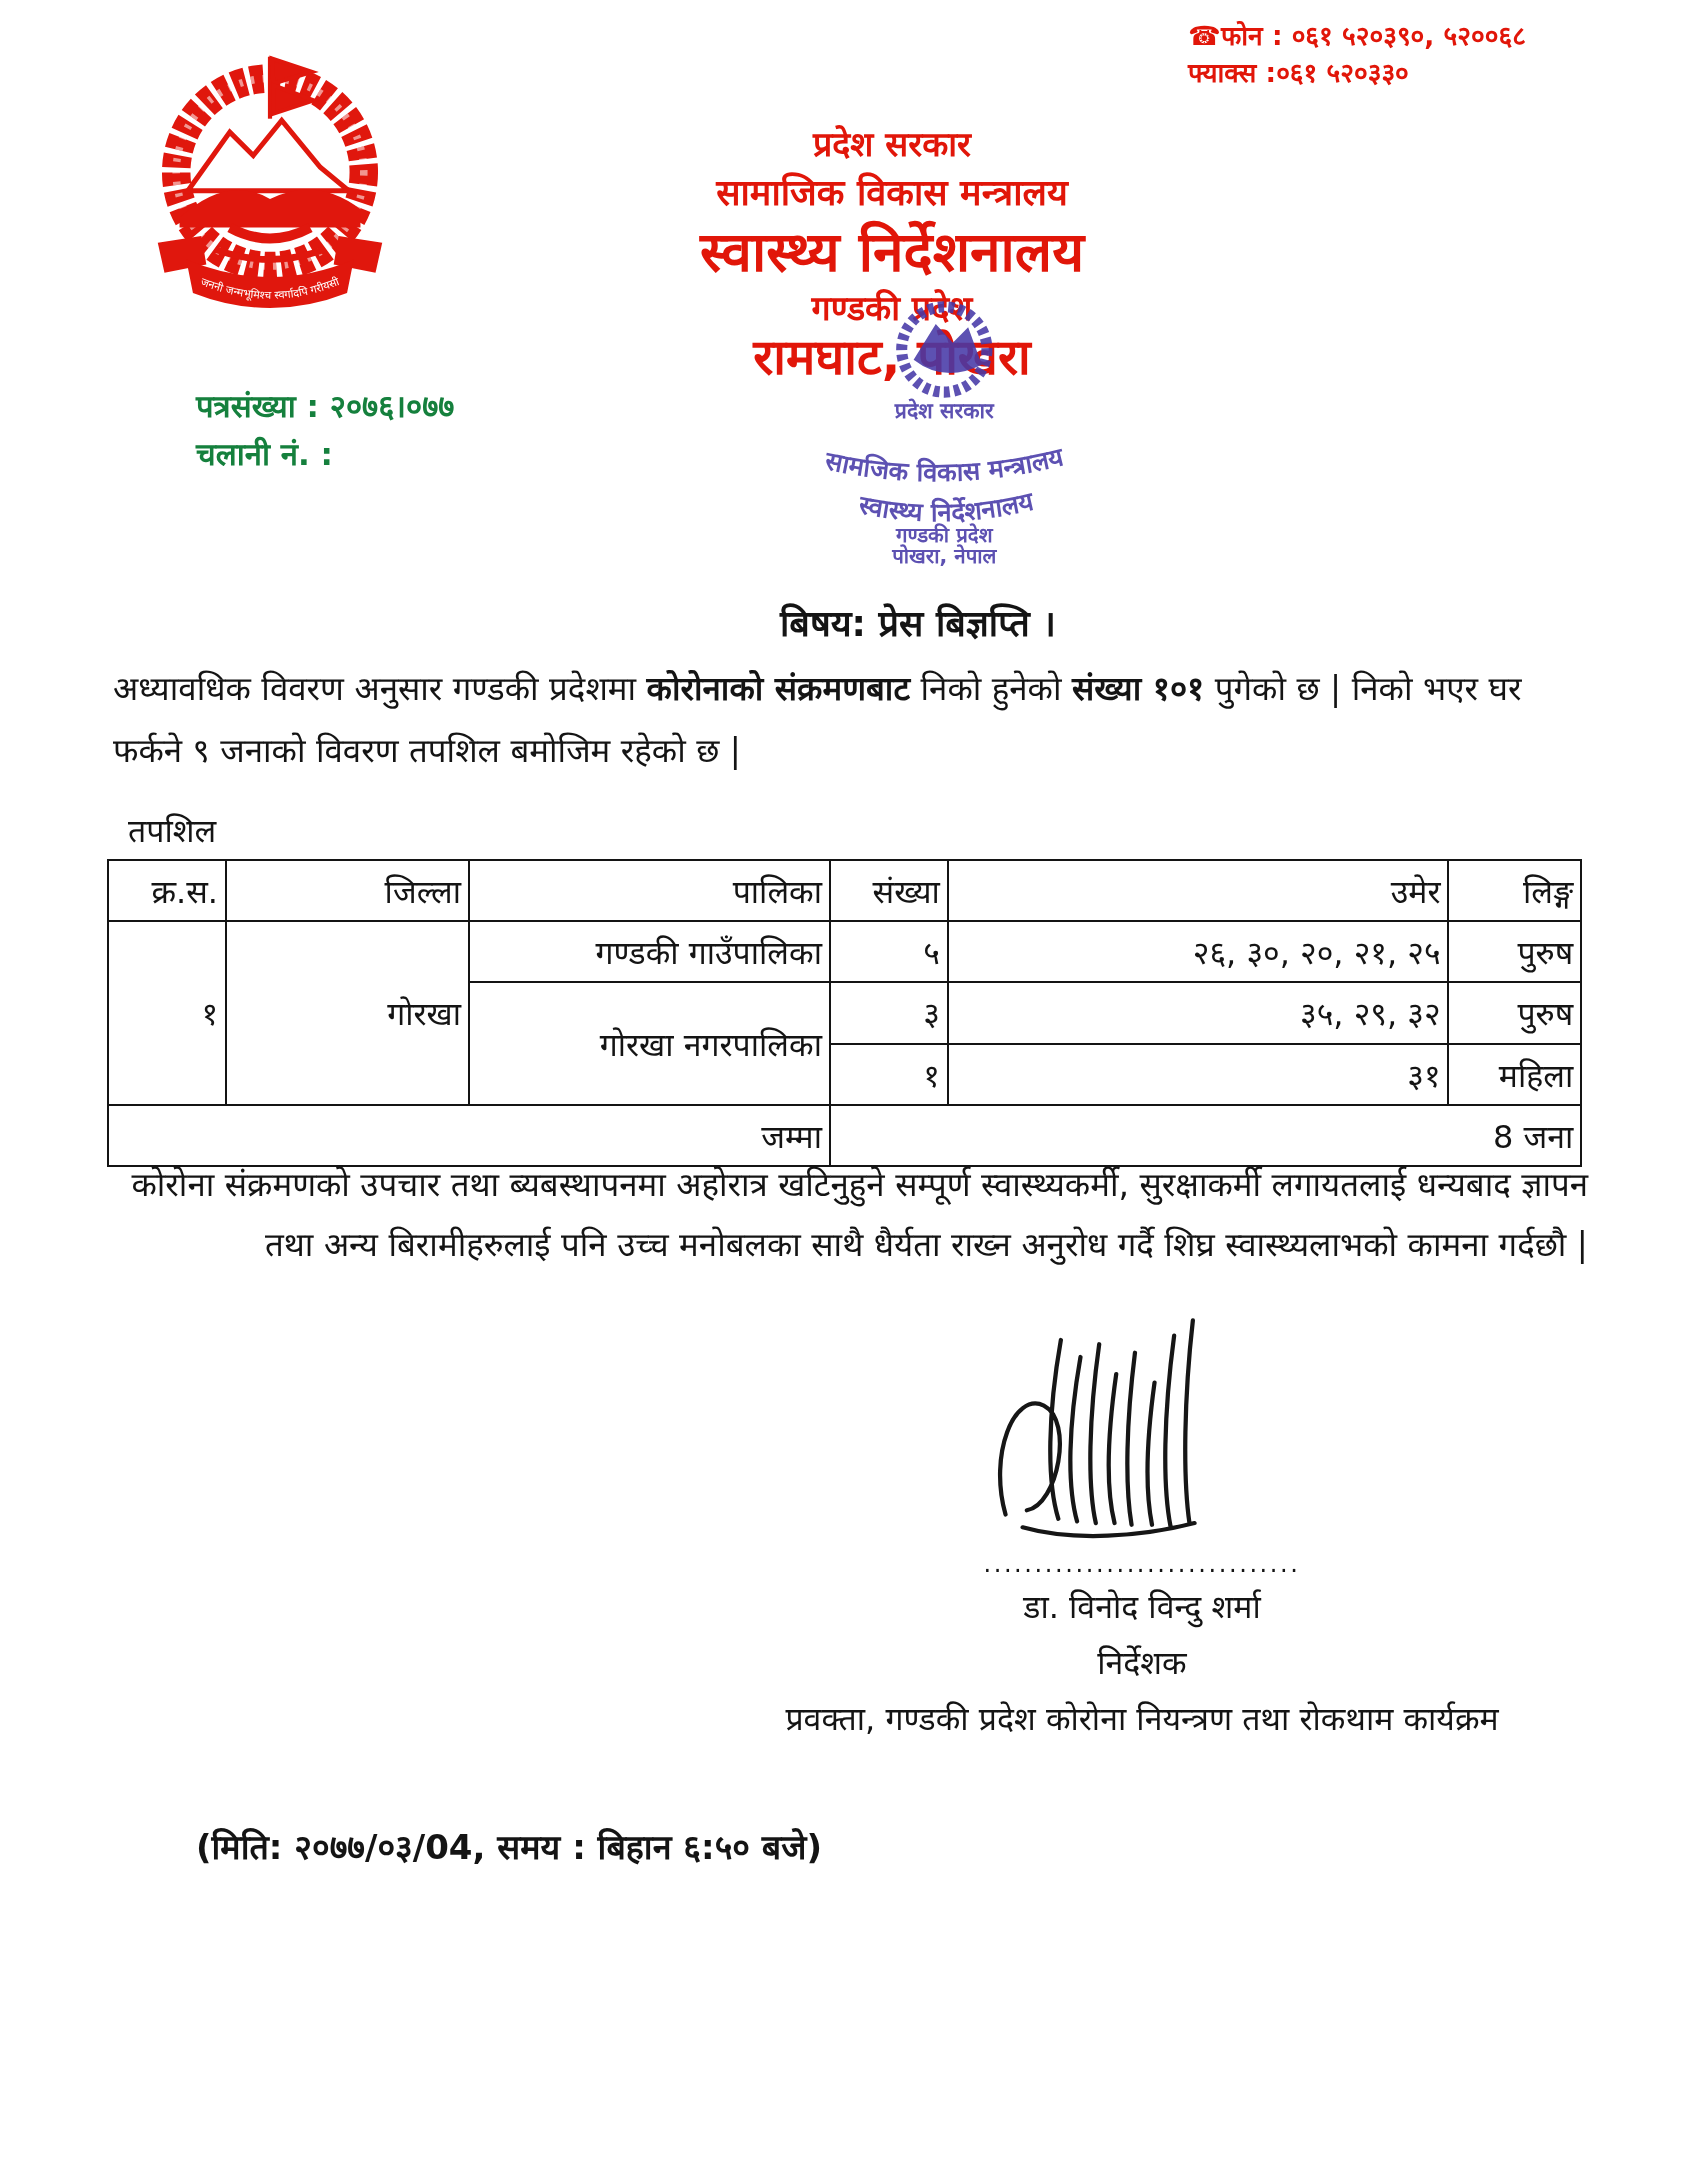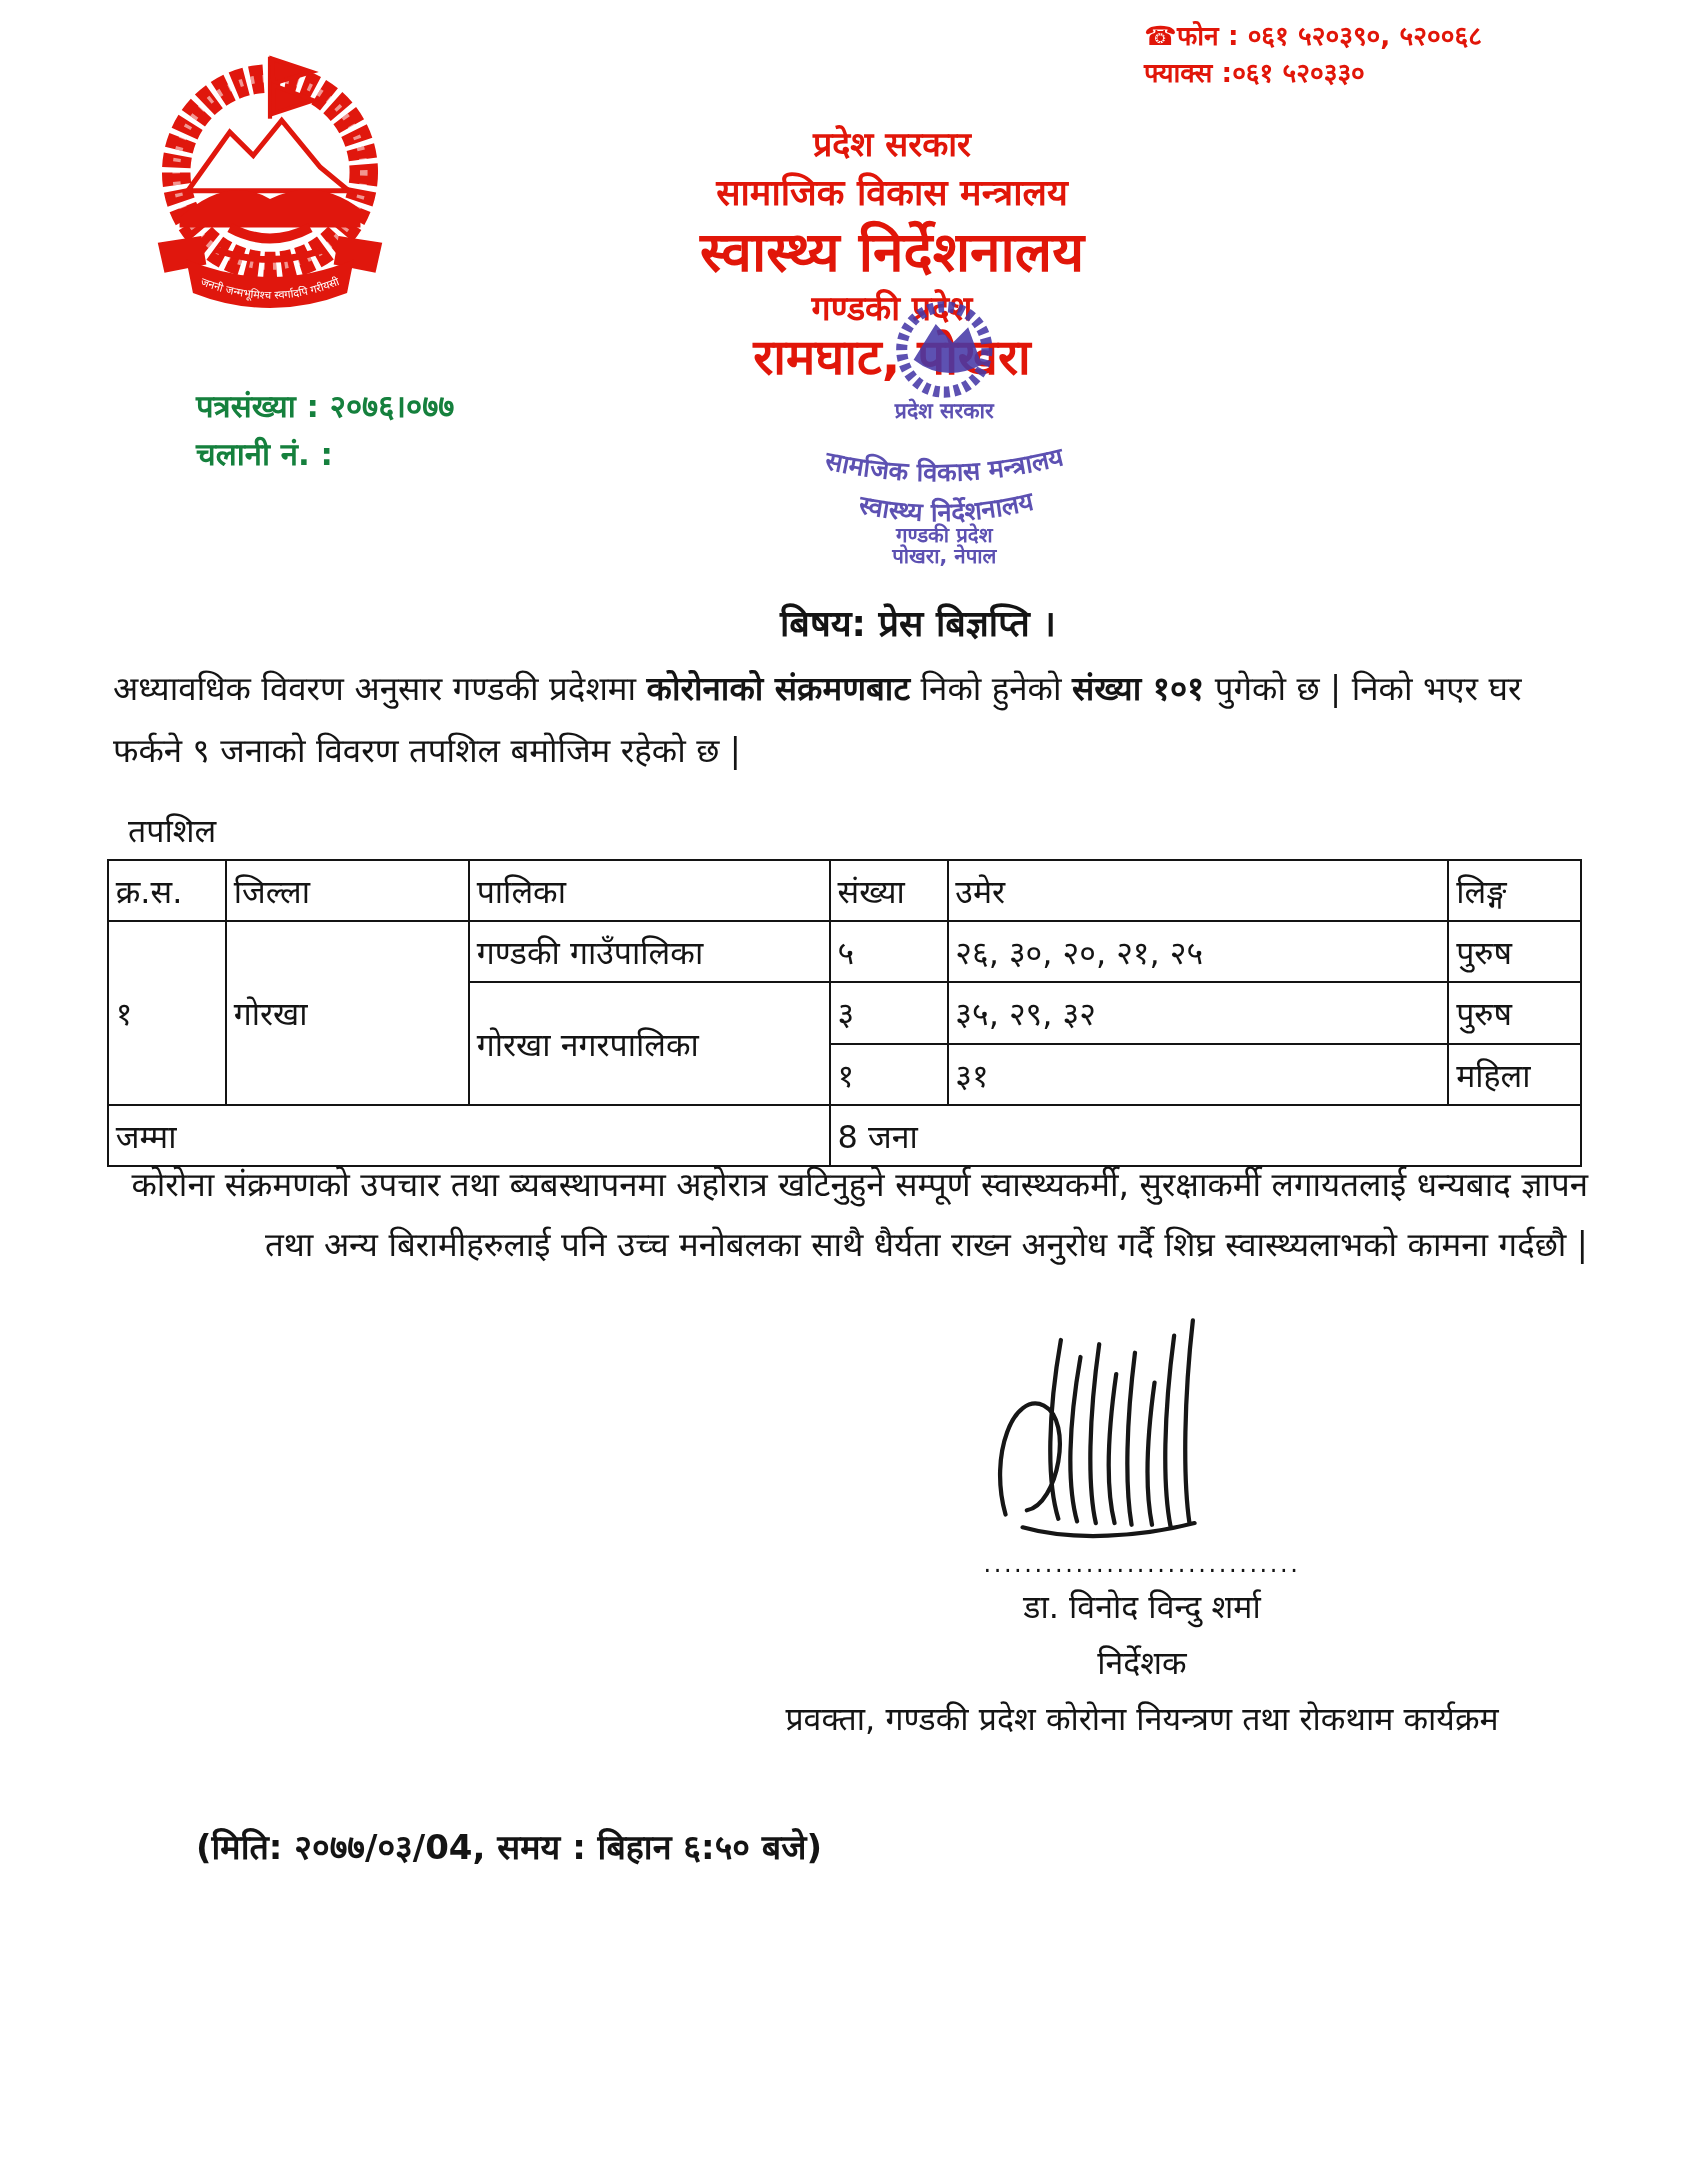--- a/index.html
+++ b/index.html
@@ -1,41 +1,41 @@
 <!DOCTYPE html>
 <html style="font-size:13.6px"><head>
 <meta charset="utf-8">
 <style>
   html,body{margin:0;padding:0;background:#ffffff;}
   .page{position:relative;width:1685px;height:2181px;background:#ffffff;overflow:hidden;
         font-family:"DejaVu Sans","Liberation Sans",sans-serif;color:#141414;}
   .abs{position:absolute;}
   
-  .contact{left:1144px;top:17px;font-size:26.4px;line-height:37px;font-weight:bold;color:#e11609;white-space:nowrap;}
+  .contact{left:1188px;top:17px;font-size:26.4px;line-height:37px;font-weight:bold;color:#e11609;white-space:nowrap;}
   
   .emblem{left:136px;top:47px;width:268px;height:264px;}
   
   .letterhead{left:511px;top:121px;width:762px;text-align:center;color:#e11609;font-weight:bold;}
   .lh1{font-size:34px;line-height:46px;}
   .lh2{font-size:36px;line-height:51px;}
   .lh3{font-size:55px;line-height:68px;}
   .lh4{font-size:34px;line-height:44px;}
   .lh5{font-size:49px;line-height:56px;}
   
   .stamp{left:750px;top:300px;width:392px;height:266px;opacity:.88;}
   
   .refblock{left:196px;top:382px;color:#15803d;font-size:31px;line-height:48px;font-weight:bold;white-space:nowrap;}
   
   .subject{left:492px;top:598px;width:852px;text-align:center;font-size:36px;font-weight:bold;}
   
   .bodypara{left:113px;top:658px;width:1475px;font-size:33px;line-height:62px;text-align:left;}
   .tapshil{left:128px;top:808px;font-size:32px;}
   
   table.detail{left:107px;top:859px;width:1475px;border-collapse:collapse;position:absolute;
-               font-size:32px;text-align:left;color:#141414;}
+               font-size:32px;text-align:right;color:#141414;}
   table.detail th,table.detail td{border:2.6px solid #141414;padding:5.1px 6.8px;height:49px;font-weight:normal;}
   table.detail th{font-weight:normal;}
   
   .closing{left:113px;top:1155px;width:1475px;font-size:33px;line-height:60px;text-align:right;}
   
   .sigscribble{left:980px;top:1310px;width:298px;height:249px;}
   .sigblock{left:716px;top:1550px;width:852px;text-align:center;font-size:32px;line-height:56px;}
   .sigdots{font-size:24px;letter-spacing:2.6px;line-height:29px;}
   .sigrole{white-space:nowrap;}
   

